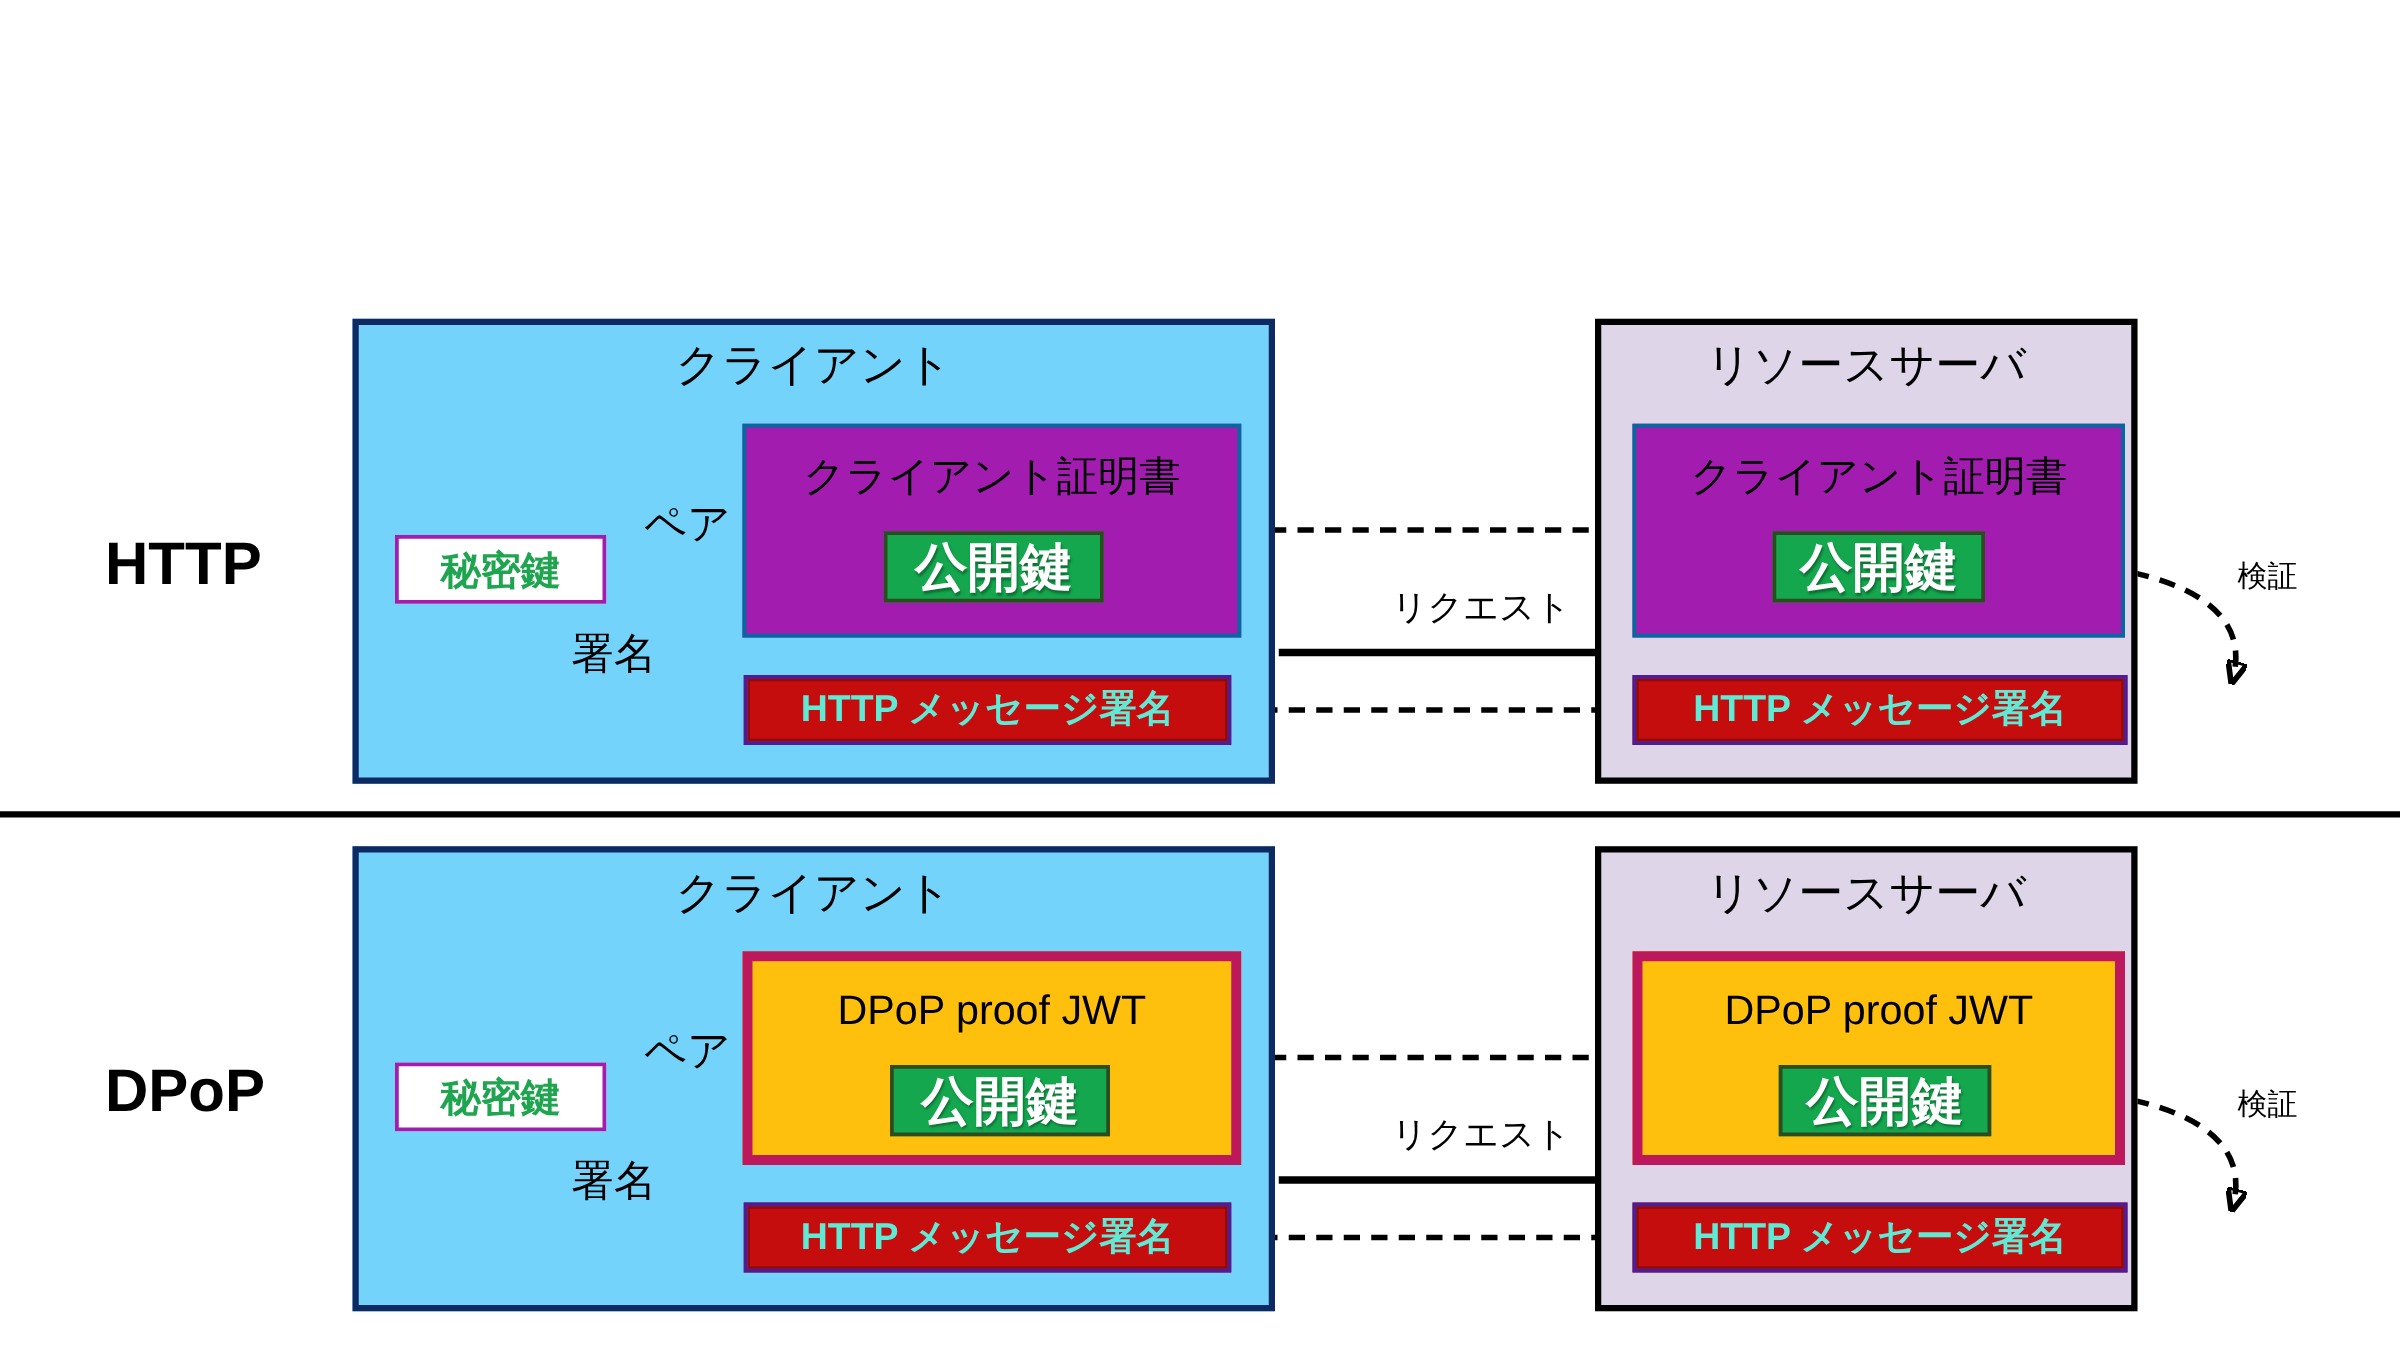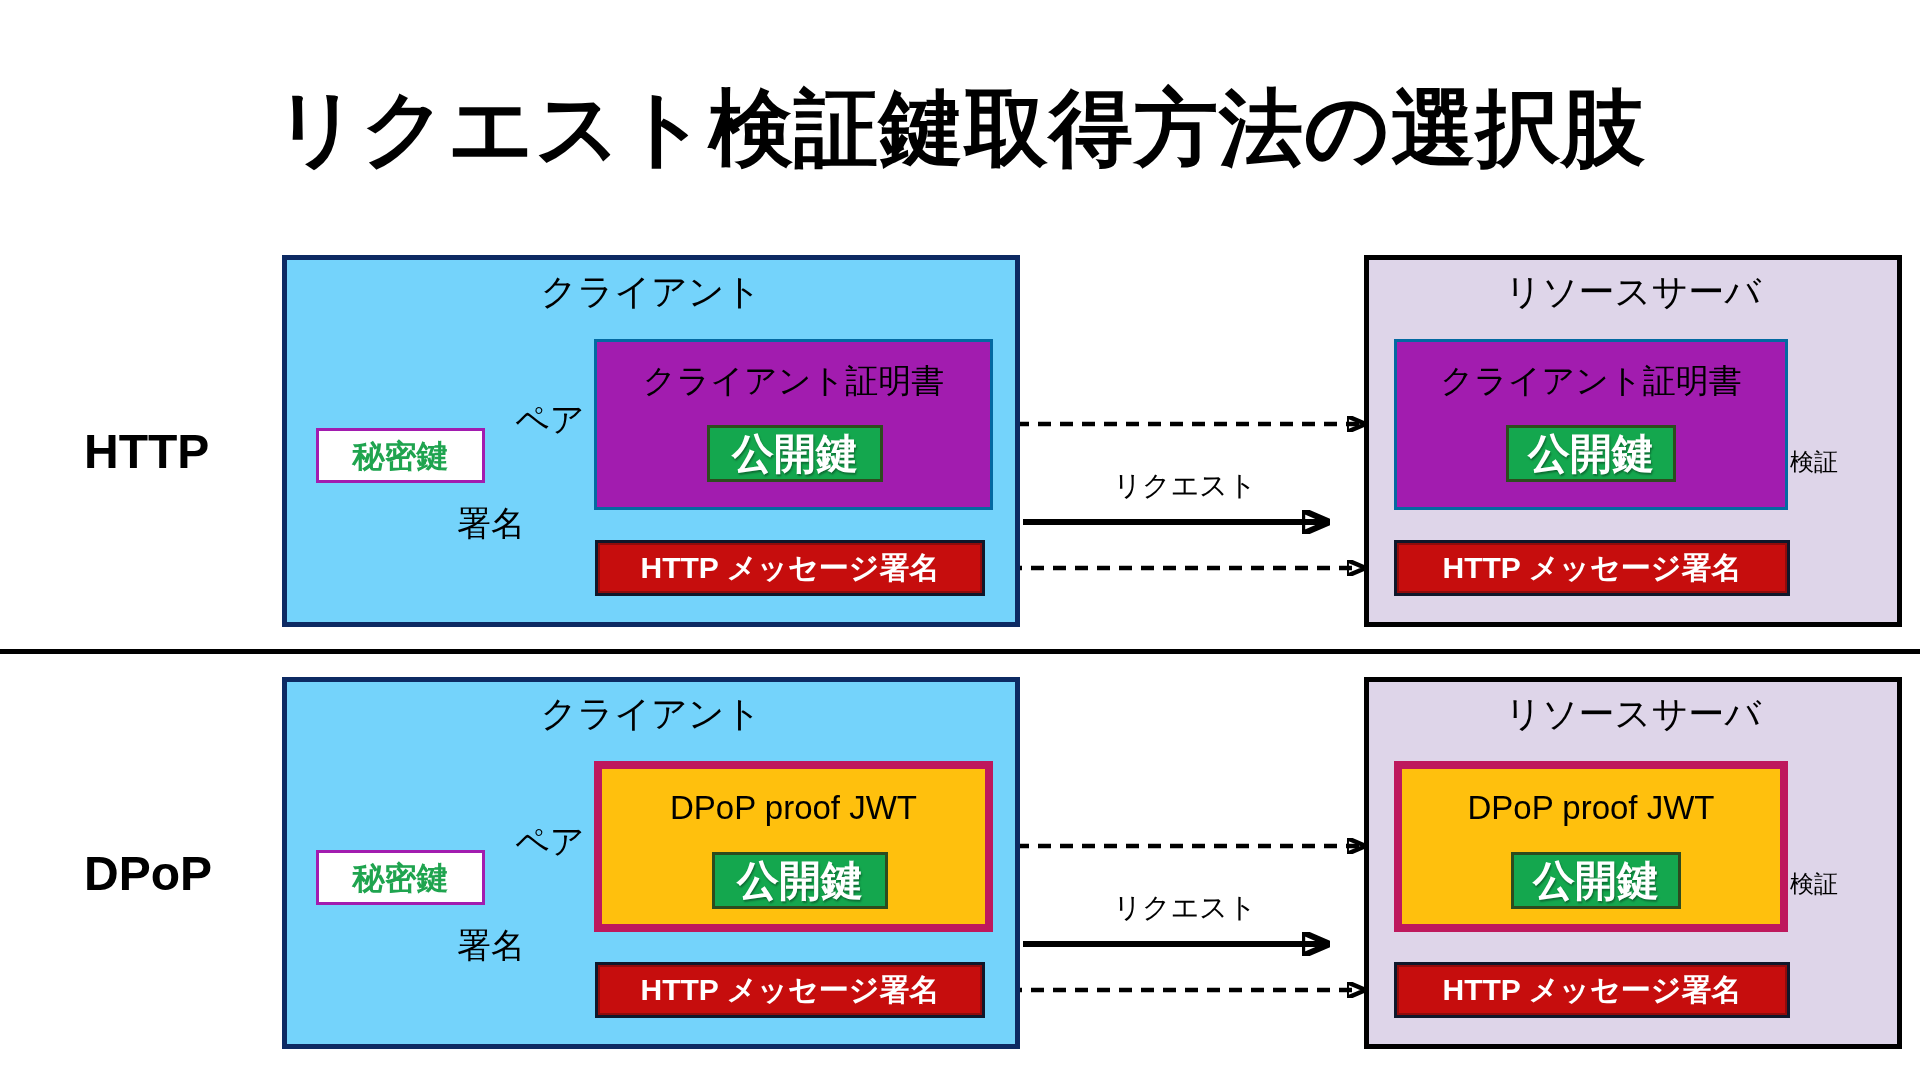--- a/index.html
+++ b/index.html
@@ -14,21 +14,21 @@
   .divider { position:absolute; left:0; top:649px; width:1920px; height:5px; background:#000; }
 
   .row-label { position:absolute; left:84px; font-size:48px; font-weight:bold; line-height:1; }
   .row-label.r1 { top:428px; }
   .row-label.r2 { top:850px; }
 
   .bigbox { position:absolute; box-sizing:border-box; height:372px;padding-left:12px; }
   .bigbox.r1 { top:255px; }
   .bigbox.r2 { top:677px; }
   .client-box { left:282px; width:738px; background:#74D3FB; border:5px solid #0D2A63; }
-  .server-box { left:1364px; width:538px; background:#DED5E9; border:5px solid #000000; }
+  .server-box { left:1276px; width:434px; background:#DED5E9; border:5px solid #000000; }
 
   .box-title { position:absolute; top:12px; left:0; width:100%; text-align:center; font-size:36px; line-height:1.1; }
 
   .inner { position:absolute; box-sizing:border-box; width:399px; height:171px; }
   .client-box .inner { left:307px; top:79px; }
   .server-box .inner { left:25px; top:79px; width:394px; }
   .inner.cert { background:#a21caf; border:3px solid #0369a1; }
   .inner.jwt  { background:#FFC00D; border:8px solid #be185d; }
   .inner-title { position:absolute; top:21px; left:0; width:100%; text-align:center; font-size:33px; line-height:1.1; }
 
@@ -41,22 +41,22 @@
     text-shadow:1px 2px 2px rgba(0,0,0,0.35);
   }
   .inner .pubkey { left:110px; top:83px; width:176px; height:57px; }
   .server-box .inner .pubkey { left:109px; width:170px; }
   .privkey {
     position:absolute; left:29px; top:168px; width:169px; height:55px; box-sizing:border-box;
     background:#ffffff; border:3px solid #a21caf; color:#1FA44F; font-size:32px; font-weight:bold;
     display:flex; align-items:center; justify-content:center; line-height:1;
   }
   .httpsig {
-    position:absolute; box-sizing:border-box; background:#C60D0D; border:3px solid #0f172a;
-    box-shadow:inset 0 0 0 2px #8F0B0B; color:#ffffff; font-size:30px; font-weight:bold;
+    position:absolute; box-sizing:border-box; background:#C60D0D; border:3px solid #4c1d95;
+    box-shadow:inset 0 0 0 2px #8F0B0B; color:#5eead4; font-size:30px; font-weight:bold;
     display:flex; align-items:center; justify-content:center; line-height:1;
   }
   .client-box .httpsig { left:308px; top:280px; width:390px; height:56px; }
   .server-box .httpsig { left:25px;  top:280px; width:396px; height:56px; }
 
   .small-lbl { position:absolute; font-size:34px; line-height:1; }
   .client-box .pair-lbl { left:228px; top:142px; }
   .client-box .sign-lbl { left:170px; top:246px; }
 
   .request-lbl { position:absolute; left:1095px; width:180px; text-align:center; font-size:28px; line-height:1; }
@@ -69,21 +69,20 @@
   .arrows { position:absolute; left:0; top:0; width:1920px; height:1080px; pointer-events:none; }
   .arrows path { stroke:#000; fill:none; }
   .dashed { stroke-width:4.5; stroke-dasharray:13 9; }
   .solidline { stroke-width:6; }
 </style>
 </head>
 <body>
 
 <div class="canvas">
 
-  <h1 class="page-title">リクエスト検証鍵取得方法の選択肢</h1>
 
   <svg class="arrows" viewBox="0 0 1920 1080" xmlns="http://www.w3.org/2000/svg">
     <defs>
       <marker id="ah" markerUnits="strokeWidth" markerWidth="4.2" markerHeight="3.6" refX="3.4" refY="1.8" orient="auto">
         <path d="M0,0 L4.2,1.8 L0,3.6 z" fill="#000" stroke="none"></path>
       </marker>
       <marker id="ahs" markerUnits="strokeWidth" markerWidth="4.2" markerHeight="3.6" refX="0.8" refY="1.8" orient="auto">
         <path d="M4.2,0 L0,1.8 L4.2,3.6 z" fill="#000" stroke="none"></path>
       </marker>
       <marker id="ahbig" markerUnits="strokeWidth" markerWidth="4.6" markerHeight="4" refX="3.8" refY="2" orient="auto">

